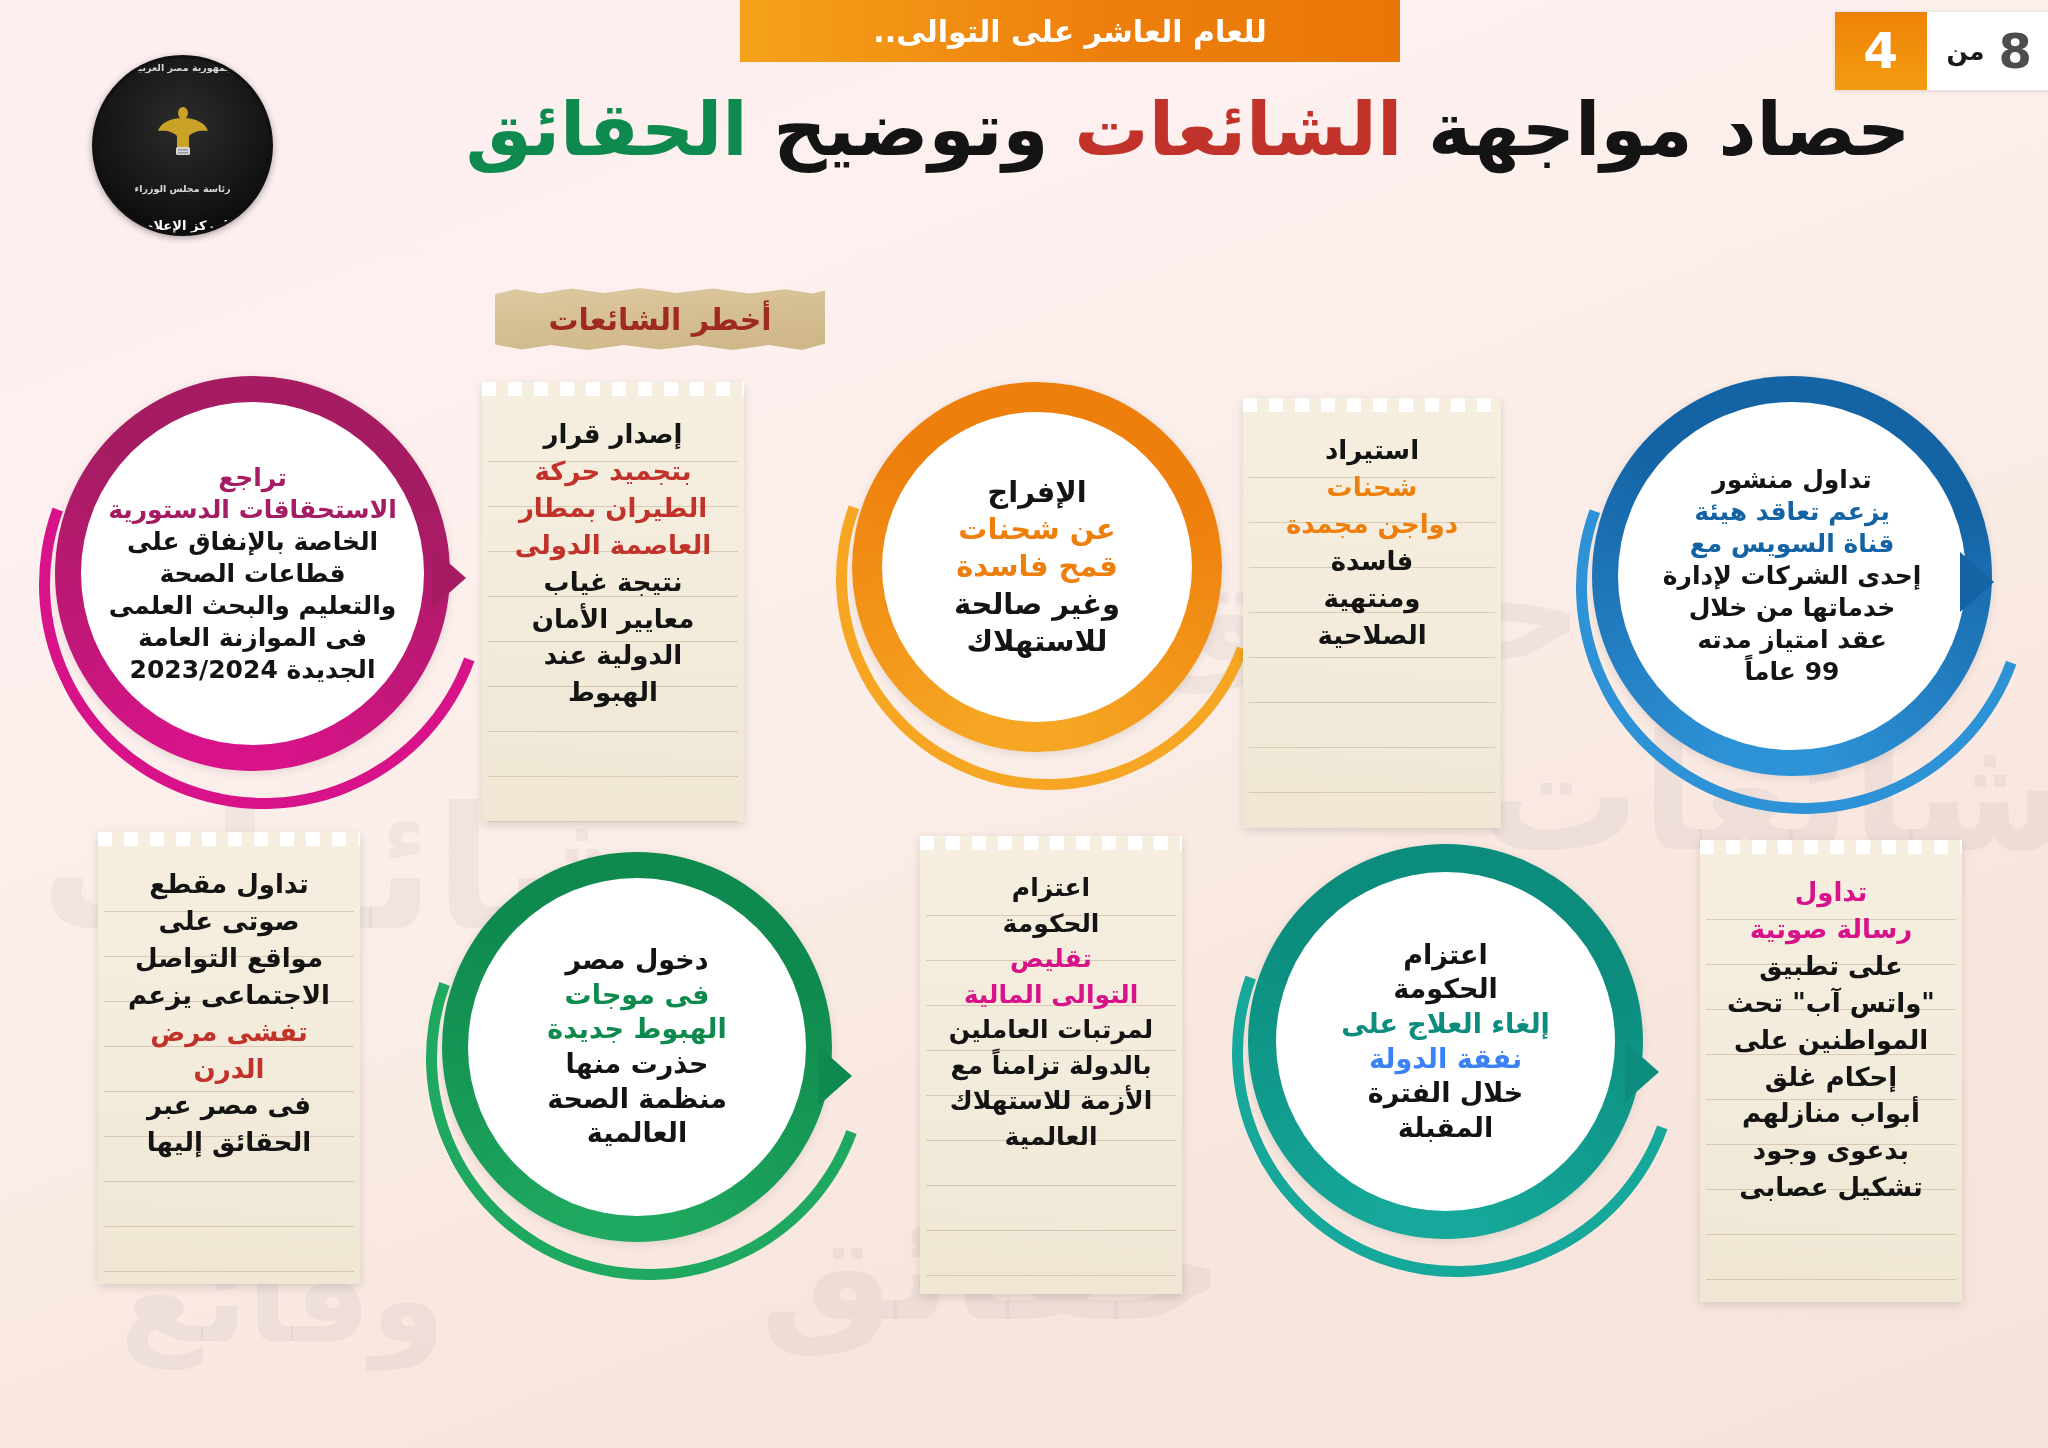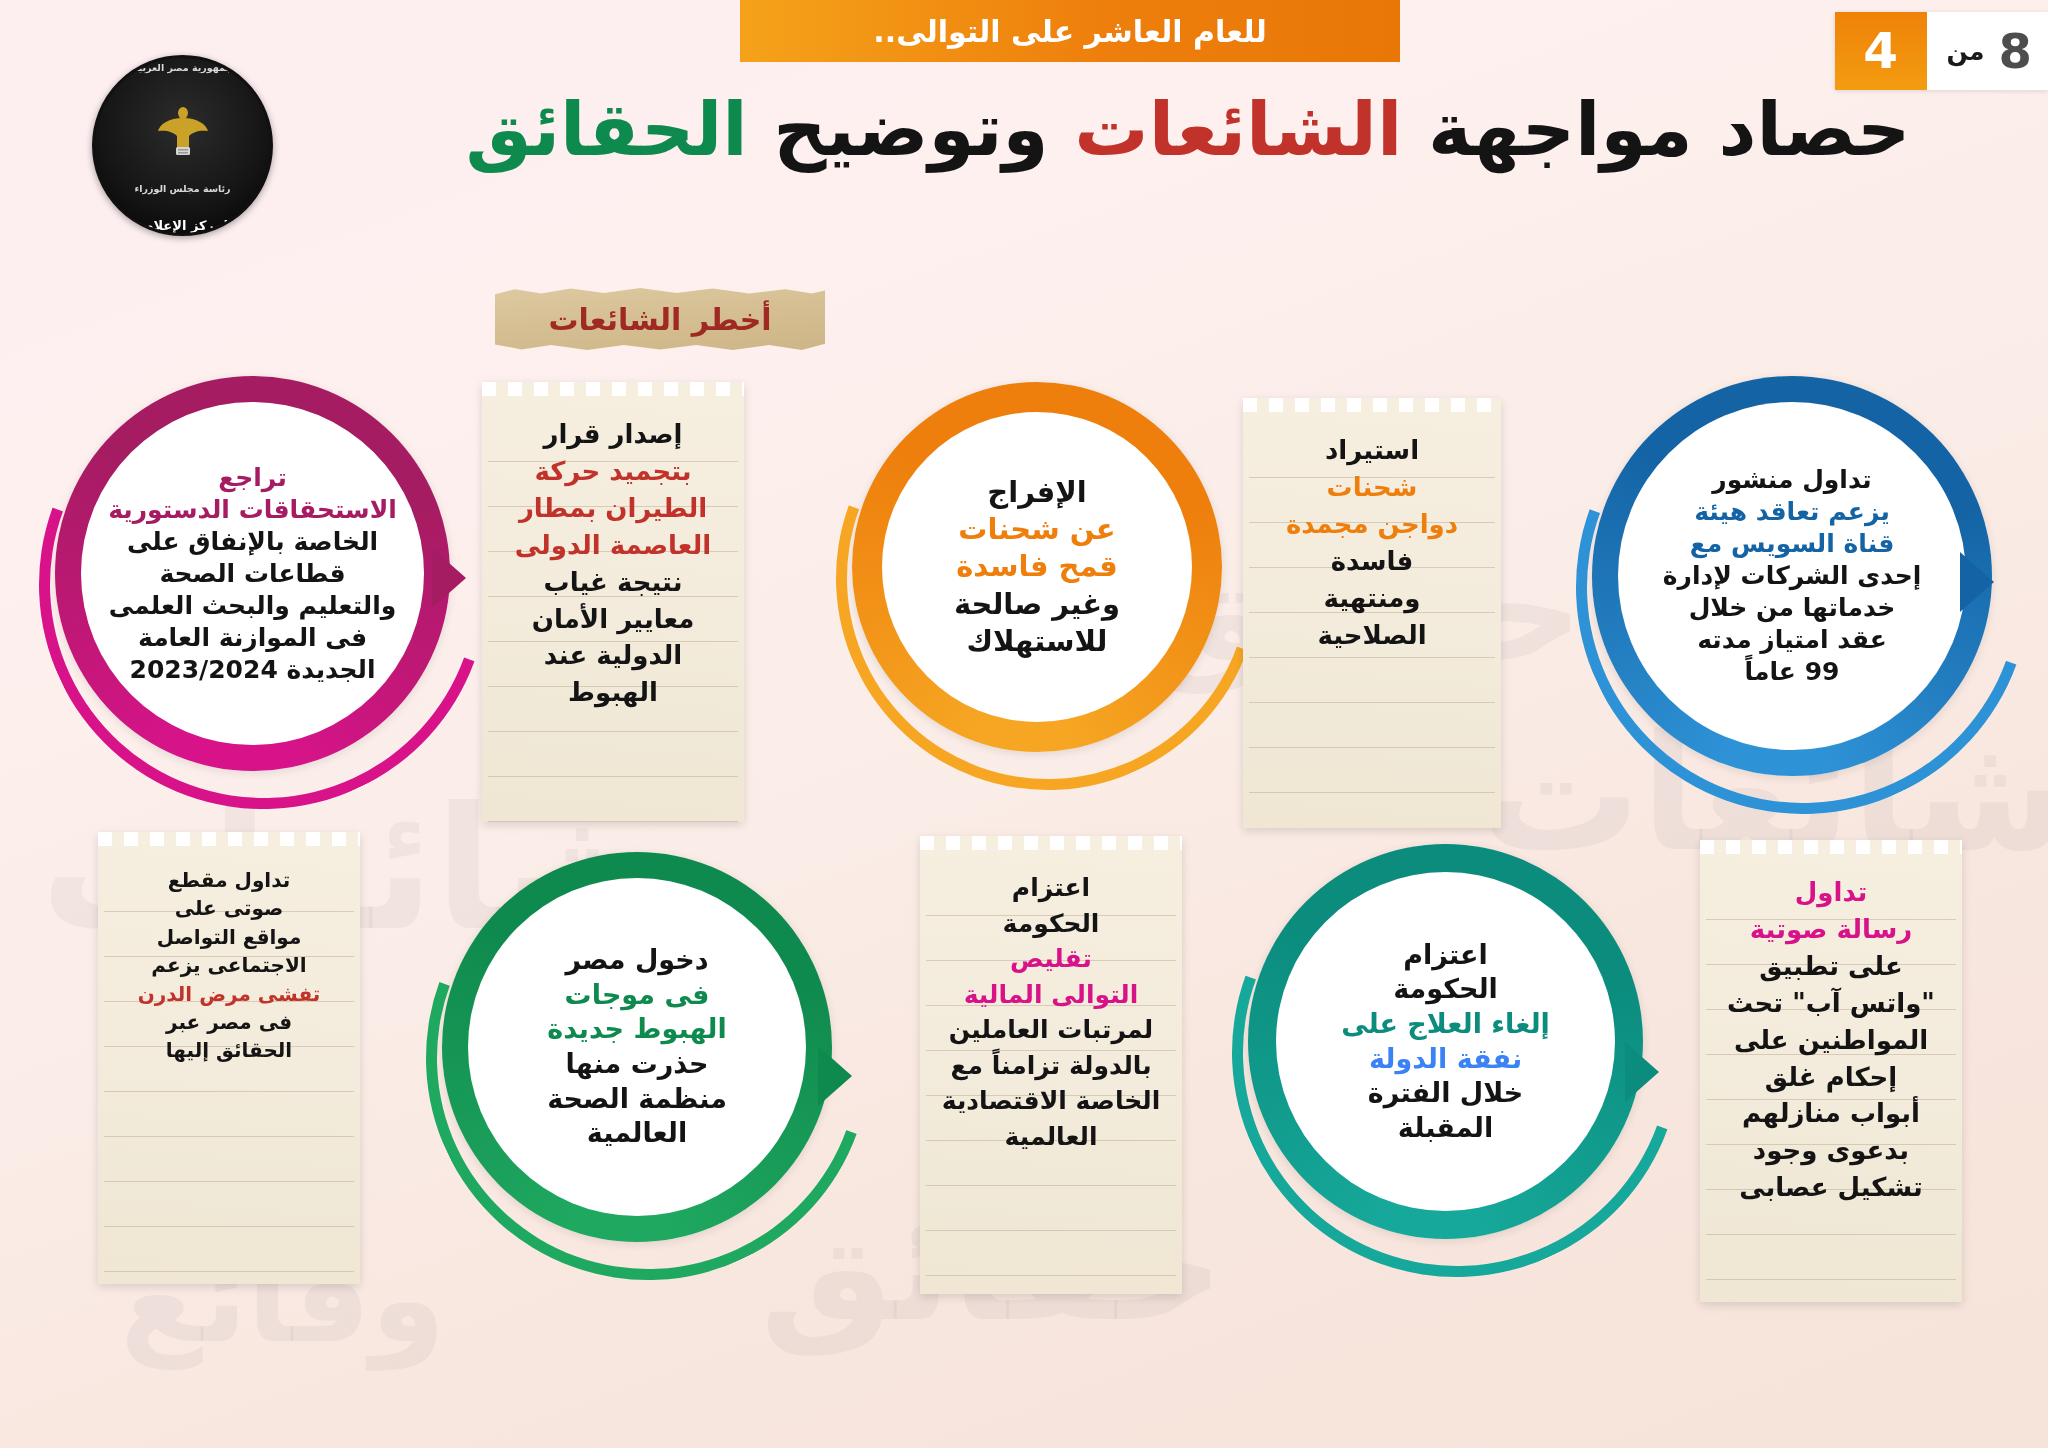--- a/index.html
+++ b/index.html
@@ -206,21 +206,21 @@
     <div class="note" style="left: 98px; top: 832px; width: 262px; height: 452px;">
       <div class="rule" style="top: 79px;"></div>
       <div class="rule" style="top: 124px;"></div>
       <div class="rule" style="top: 169px;"></div>
       <div class="rule" style="top: 214px;"></div>
       <div class="rule" style="top: 259px;"></div>
       <div class="rule" style="top: 304px;"></div>
       <div class="rule" style="top: 349px;"></div>
       <div class="rule" style="top: 394px;"></div>
       <div class="rule" style="top: 439px;"></div>
-      <div class="nt" style="font-size: 20px;">
+      <div class="nt" style="font-size: 26px;">
         <div style="color: rgb(20, 20, 20);">تداول مقطع</div>
         <div style="color: rgb(20, 20, 20);">صوتى على</div>
         <div style="color: rgb(20, 20, 20);">مواقع التواصل</div>
         <div style="color: rgb(20, 20, 20);">الاجتماعى يزعم</div>
         <div style="color: rgb(193, 51, 42);">تفشى مرض الدرن</div>
         <div style="color: rgb(20, 20, 20);">فى مصر عبر</div>
         <div style="color: rgb(20, 20, 20);">الحقائق إليها</div>
       </div>
     </div>
     <div class="circle" style="left: 442px; top: 852px; width: 390px; height: 390px; background: conic-gradient(from 200deg, rgb(31, 168, 95) 0deg, rgb(15, 138, 78) 110deg, rgb(15, 138, 78) 230deg, rgb(31, 168, 95) 330deg, rgb(31, 168, 95) 360deg); box-shadow: rgba(0, 0, 0, 0.1) 0px 2px 10px;">
@@ -247,21 +247,21 @@
       <div class="rule" style="top: 349px;"></div>
       <div class="rule" style="top: 394px;"></div>
       <div class="rule" style="top: 439px;"></div>
       <div class="nt" style="font-size: 25px;">
         <div style="color: rgb(20, 20, 20);">اعتزام</div>
         <div style="color: rgb(20, 20, 20);">الحكومة</div>
         <div style="color: rgb(216, 19, 138);">تقليص</div>
         <div style="color: rgb(216, 19, 138);">التوالى المالية</div>
         <div style="color: rgb(20, 20, 20);">لمرتبات العاملين</div>
         <div style="color: rgb(20, 20, 20);">بالدولة تزامناً مع</div>
-        <div style="color: rgb(20, 20, 20);">الخاصة الاقتصادية</div>
+        <div style="color: rgb(20, 20, 20);">الأزمة للاستهلاك</div>
         <div style="color: rgb(20, 20, 20);">العالمية</div>
       </div>
     </div>
     <div class="circle" style="left: 1248px; top: 844px; width: 395px; height: 395px; background: conic-gradient(from 200deg, rgb(22, 168, 154) 0deg, rgb(11, 140, 125) 110deg, rgb(11, 140, 125) 230deg, rgb(22, 168, 154) 330deg, rgb(22, 168, 154) 360deg); box-shadow: rgba(0, 0, 0, 0.1) 0px 2px 10px;">
       <div class="inner" style="width: 339px; height: 339px;">
         <div class="txt" style="font-size: 27px;">
           <div style="color: rgb(20, 20, 20);">اعتزام</div>
           <div style="color: rgb(20, 20, 20);">الحكومة</div>
           <div style="color: rgb(11, 140, 125);">إلغاء العلاج على</div>
           <div style="color: #3b82f6;">نفقة الدولة</div>

